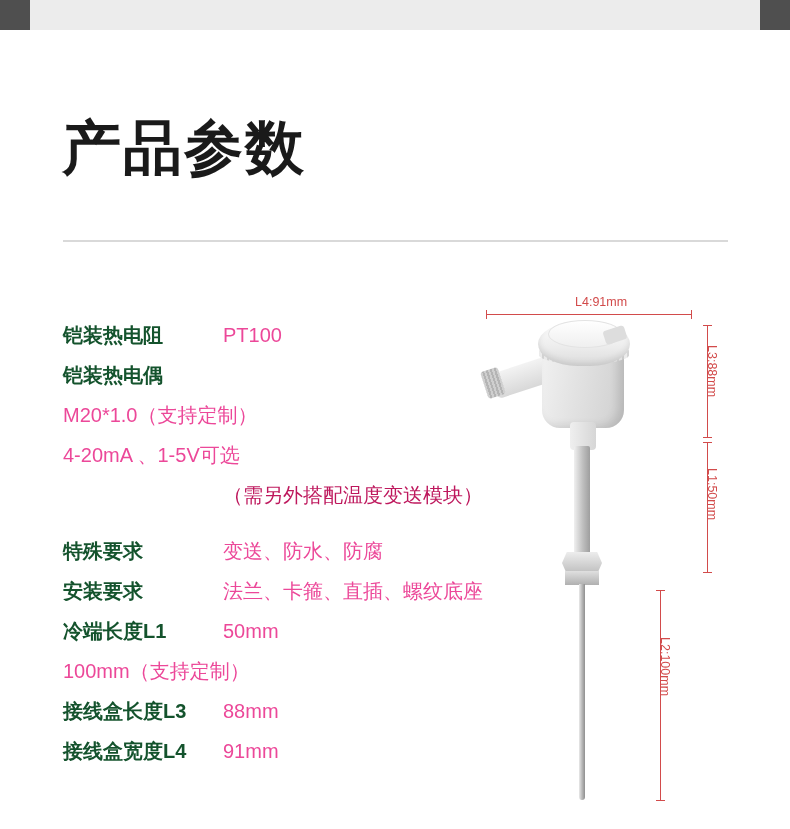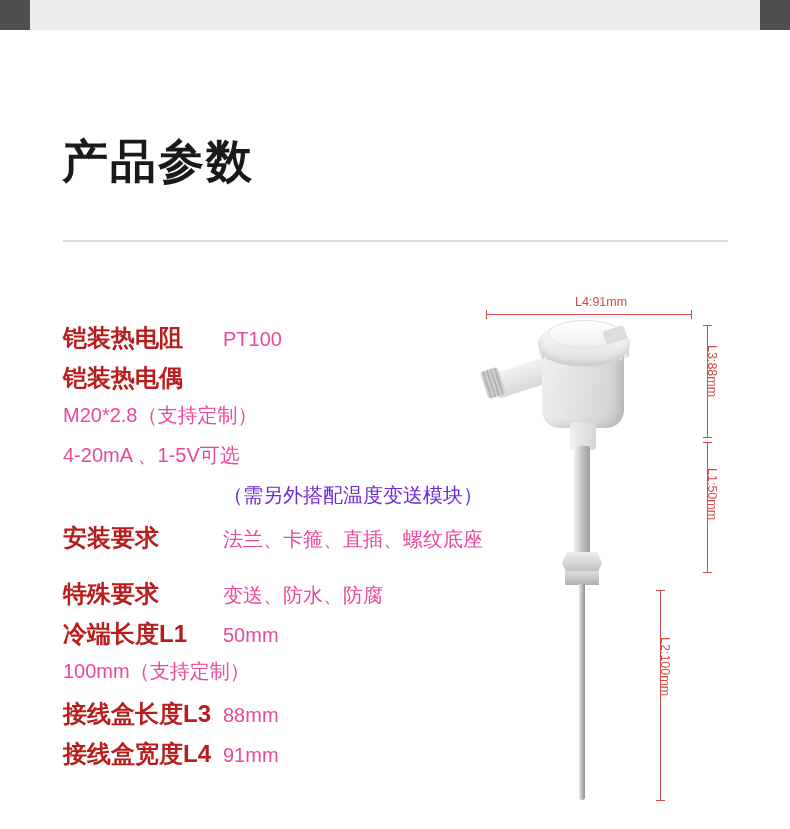--- a/index.html
+++ b/index.html
@@ -34,22 +34,22 @@
     left: 30px;
     top: 0;
     width: 730px;
     height: 30px;
     background: #ececec;
   }
   
   .title {
     position: absolute;
     left: 62px;
-    top: 136px;
-    font-size: 46px;
+    top: 116px;
+    font-size: 59px;
     font-weight: bold;
     letter-spacing: 2px;
     color: #1a1a1a;
     font-family: "Liberation Sans", sans-serif;
     line-height: 1.1;
   }
   .title-rule {
     position: absolute;
     left: 63px;
     top: 240px;
@@ -68,33 +68,33 @@
   .spec-row {
     display: flex;
     align-items: baseline;
     height: 40px;
   }
   .spec-row.gap-before {
     margin-top: 16px;
   }
   .spec-label {
     width: 160px;
-    font-size: 24px;
+    font-size: 20px;
     font-weight: bold;
-    color: #b91c1c;
+    color: #14532d;
     white-space: nowrap;
   }
   .spec-value {
     font-size: 20px;
     color: #ec4899;
     white-space: nowrap;
   }
   .spec-cont {
     font-size: 20px;
-    color: #6d28d9;
+    color: #be185d;
     white-space: nowrap;
     padding-left: 160px;
     height: 40px;
     display: flex;
     align-items: baseline;
   }
 
   
   .product {
     position: absolute;
@@ -273,37 +273,37 @@
       <div class="spec-label">铠装热电阻</div>
       <div class="spec-value">PT100</div>
     </div>
 
     <div class="spec-row">
       <div class="spec-label">铠装热电偶</div>
     </div>
 
 
     <div class="spec-row">
-      <div class="spec-value">M20*2.8（支持定制）</div>
+      <div class="spec-value">M20*1.0（支持定制）</div>
     </div>
 
     <div class="spec-row">
       <div class="spec-value">4-20mA 、1-5V可选</div>
     </div>
 
     <div class="spec-cont">（需另外搭配温度变送模块）</div>
-
-    <div class="spec-row">
-      <div class="spec-label">安装要求</div>
-      <div class="spec-value">法兰、卡箍、直插、螺纹底座</div>
-    </div>
 
     <div class="spec-row gap-before">
       <div class="spec-label">特殊要求</div>
       <div class="spec-value">变送、防水、防腐</div>
+    </div>
+
+    <div class="spec-row">
+      <div class="spec-label">安装要求</div>
+      <div class="spec-value">法兰、卡箍、直插、螺纹底座</div>
     </div>
 
     <div class="spec-row">
       <div class="spec-label">冷端长度L1</div>
       <div class="spec-value">50mm</div>
     </div>
 
     <div class="spec-row">
       <div class="spec-value">100mm（支持定制）</div>
     </div>

